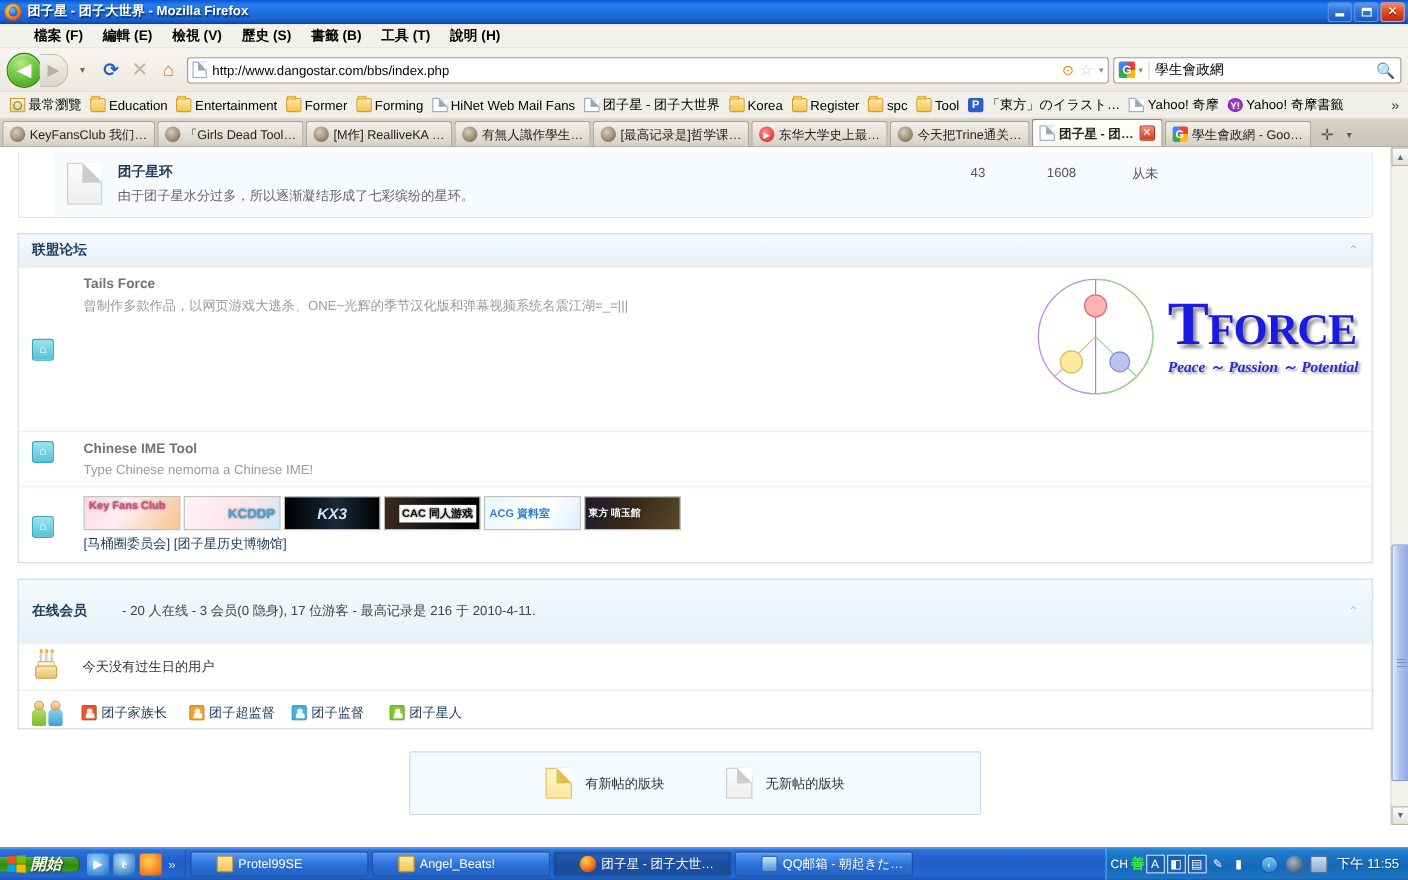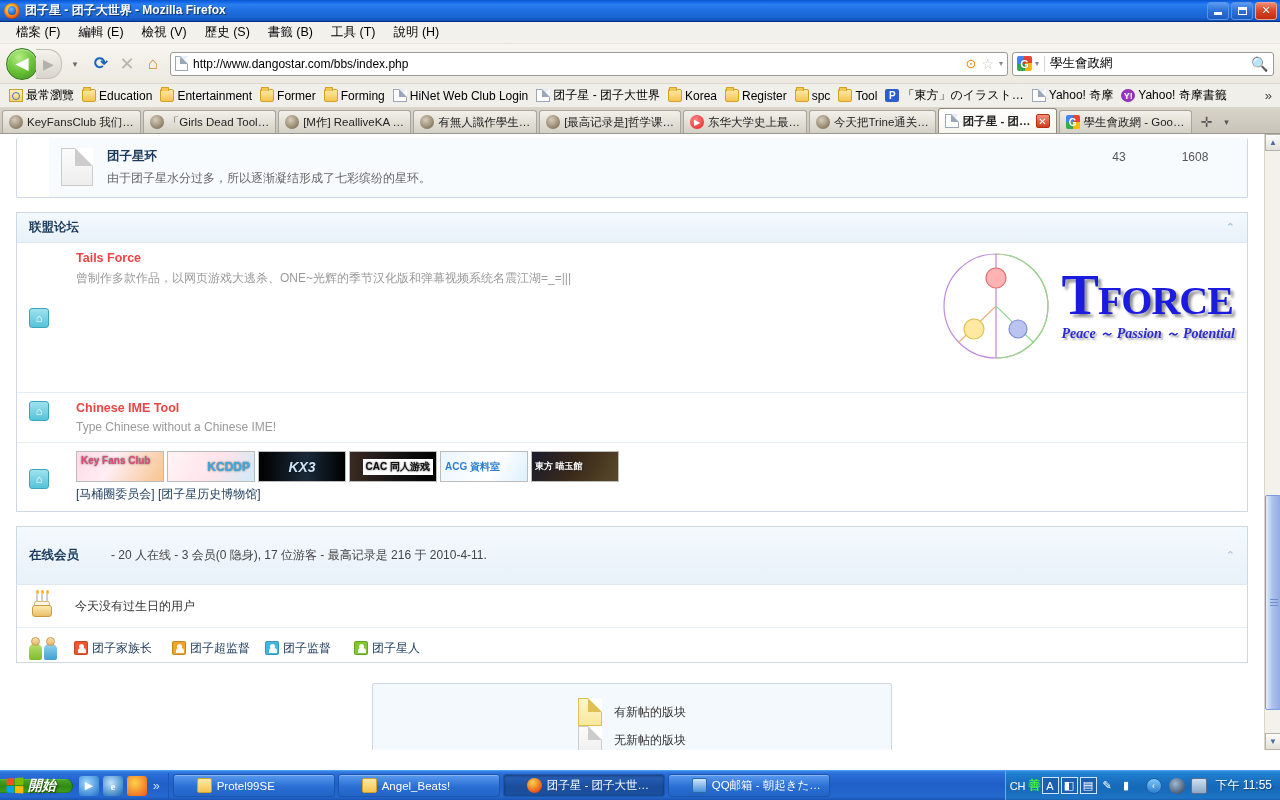--- a/index.html
+++ b/index.html
@@ -49,22 +49,23 @@
     border-color: #f0a494;
   }
   .winbtn .glyph{ color:#fff; font-family:"DejaVu Sans",sans-serif; font-size:11px; font-weight:bold;
     text-shadow:0 1px 1px rgba(0,0,0,.4); }
   .winbtn .min-bar{ width:8px;height:3px;background:#fff;margin-top:6px; }
   .winbtn .max-box{ width:9px;height:8px;border:1.5px solid #fff;border-top-width:3px; }
 
   
   #menubar {
     position:absolute; top:22px; left:0; width:1280px; height:22px;
-    background:#f3f1ec; display:flex; align-items:center; padding-left:7px;
+    background:#f3f1ec; display:flex; align-items:center; padding-left:22px;
     border-bottom:1px solid #e6e2da;
+    font-weight:bold;
   }
   .menu-item { padding: 2px 9px; color:#000; font-size:12.5px; white-space:nowrap; }
 
   
   #navbar {
     position:absolute; top:44px; left:0; width:1280px; height:40px;
     background: linear-gradient(to bottom,#f7f5f0 0%,#ece9e1 100%);
     display:flex; align-items:center; padding: 0 6px;
     border-bottom:1px solid #dcd8ce;
   }
@@ -223,21 +224,21 @@
   .sec-body{ border:1px solid #cdd8e4; border-top:1px solid #dfe8f1; background:#fff; }
 
   .ally-row{ display:flex; padding:8px 12px; border-bottom:1px solid #e6edf4; position:relative; }
   .ally-row:last-child{ border-bottom:none; }
   .home-ico{
     width:20px;height:20px;flex:none; border-radius:3px;
     background:linear-gradient(to bottom,#9fe2ef,#55c3d8); border:1px solid #3aa6bc;
     display:flex;align-items:center;justify-content:center; color:#fff; font-size:11px;
   }
   .ally-info{ margin-left:27px; flex:1; min-width:0; }
-  .ally-name{ font-weight:bold; font-size:12.5px; color:#ef4444; margin-bottom:5px; }
+  .ally-name{ font-weight:bold; font-size:12.5px; color:#737373; margin-bottom:5px; }
   .ally-desc{ font-size:12px; color:#9a9a9a; }
 
   
   #tforce{ position:absolute; right:12px; top:8px; display:flex; align-items:center; }
   #tf-circle{ width:120px;height:110px; position:relative; flex:none; }
   #tf-text{ margin-left:6px; }
   .tf-word{
     font-family:"Liberation Serif","DejaVu Serif",serif; font-weight:bold;
     color:#1a1ae0; letter-spacing:-1px; line-height:.95;
     text-shadow: 3px 3px 3px rgba(0,0,0,.45);
@@ -300,21 +301,20 @@
   .mico::after{content:"";position:absolute;left:4px;top:2px;width:5px;height:5px;border-radius:50%;
     background:rgba(255,255,255,.95);}
   .mico::before{content:"";position:absolute;left:2.5px;bottom:1px;width:8px;height:5px;
     border-radius:3px 3px 0 0;background:rgba(255,255,255,.95);}
 
   
   #legend{
     width:520px; margin:20px auto 0; border:1px solid #cdd8e4;
     background:#f4f9fd; padding:14px 0; display:flex; align-items:center; justify-content:center;
     border-radius:2px;
-    flex-direction:column;
   }
   .leg-item{ display:flex; align-items:center; margin:0 28px; font-size:12px; color:#333; }
   .leg-item .doc-ico{ width:24px;height:28px;margin-right:12px; }
   .leg-item .doc-ico::after{ border-width:7px; }
 
   
   #vsb{
     position:absolute; top:134px; right:0; width:16px; height:616px;
     background:#f3f1ec; border-left:1px solid #d9d5cb;
   }
@@ -484,21 +484,21 @@
   <div class="bm">
       <span class="ic folder"></span>
       <span>Former</span>
     </div>
   <div class="bm">
       <span class="ic folder"></span>
       <span>Forming</span>
     </div>
   <div class="bm">
       <span class="ic page"></span>
-      <span>HiNet Web Club Login</span>
+      <span>HiNet Web Mail Fans</span>
     </div>
   <div class="bm">
       <span class="ic page"></span>
       <span>团子星 - 团子大世界</span>
     </div>
   <div class="bm">
       <span class="ic folder"></span>
       <span>Korea</span>
     </div>
   <div class="bm">
@@ -576,20 +576,21 @@
     <div class="wrap" style="margin-top:4px;">
       <div class="box" style="border-top:none;padding-left:32px;">
         <div class="row-forum">
           <div class="doc-ico"></div>
           <div style="flex:1;min-width:0;">
             <div class="f-title">团子星环</div>
             <div class="f-desc">由于团子星水分过多，所以逐渐凝结形成了七彩缤纷的星环。</div>
           </div>
           <div class="f-num" style="width:72px;text-align:center;padding-top:2px;">43</div>
           <div class="f-num" style="width:80px;text-align:center;padding-top:2px;">1608</div>
+          <div class="f-num" style="width:230px;padding-left:24px;padding-top:2px;">从未</div>
         </div>
       </div>
     </div>
 
     <div class="wrap" style="margin-top:14px;">
       <div class="sec-head">
         <span>联盟论坛</span>
         <span class="caret">⌃</span>
       </div>
       <div class="sec-body">
@@ -628,21 +629,21 @@
         </div>
 
         <div class="ally-row">
           <div style="width:20px;flex:none;">
             <div class="home-ico">
                 <span>⌂</span>
               </div>
           </div>
           <div class="ally-info">
             <div class="ally-name">Chinese IME Tool</div>
-            <div class="ally-desc">Type Chinese without a Chinese IME!</div>
+            <div class="ally-desc">Type Chinese nemoma a Chinese IME!</div>
           </div>
         </div>
 
         <div class="ally-row">
           <div style="width:20px;flex:none;position:relative;">
             <div class="home-ico" style="position:absolute;top:18px;left:0;">
                 <span>⌂</span>
               </div>
           </div>
           <div class="ally-info">

